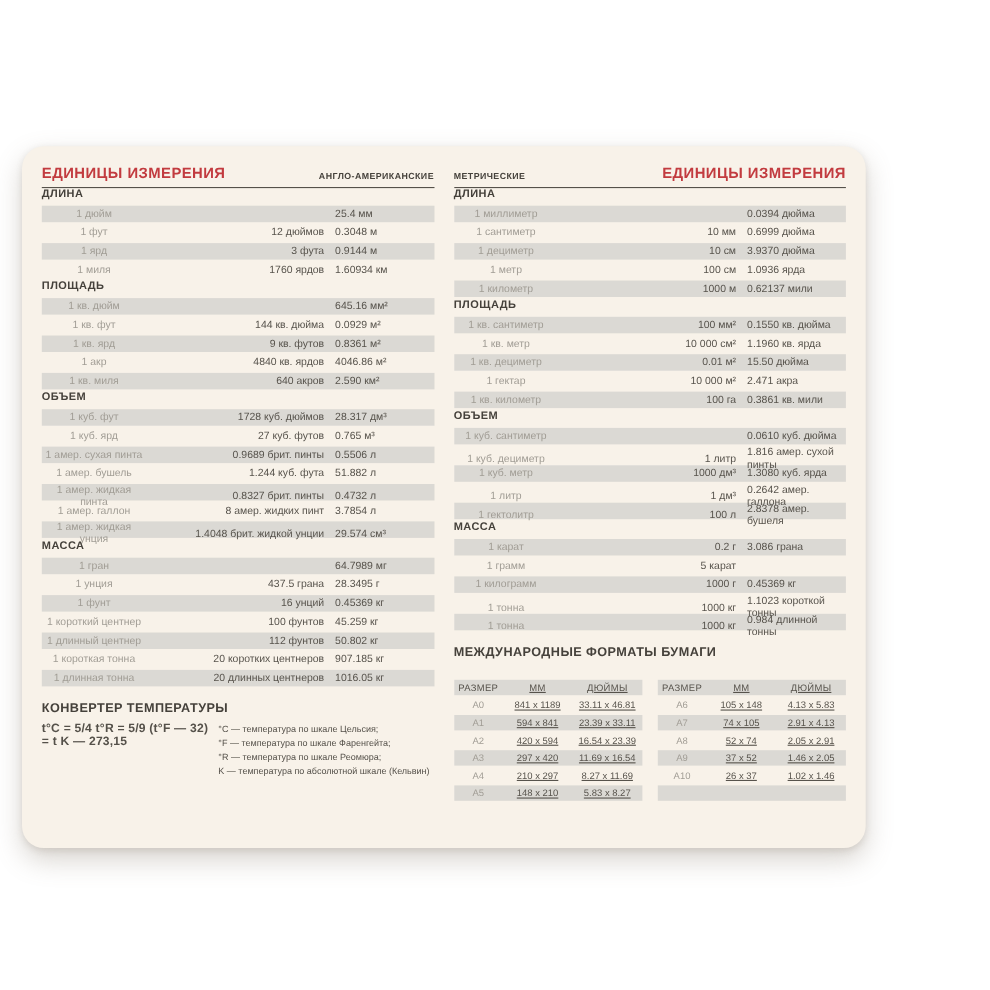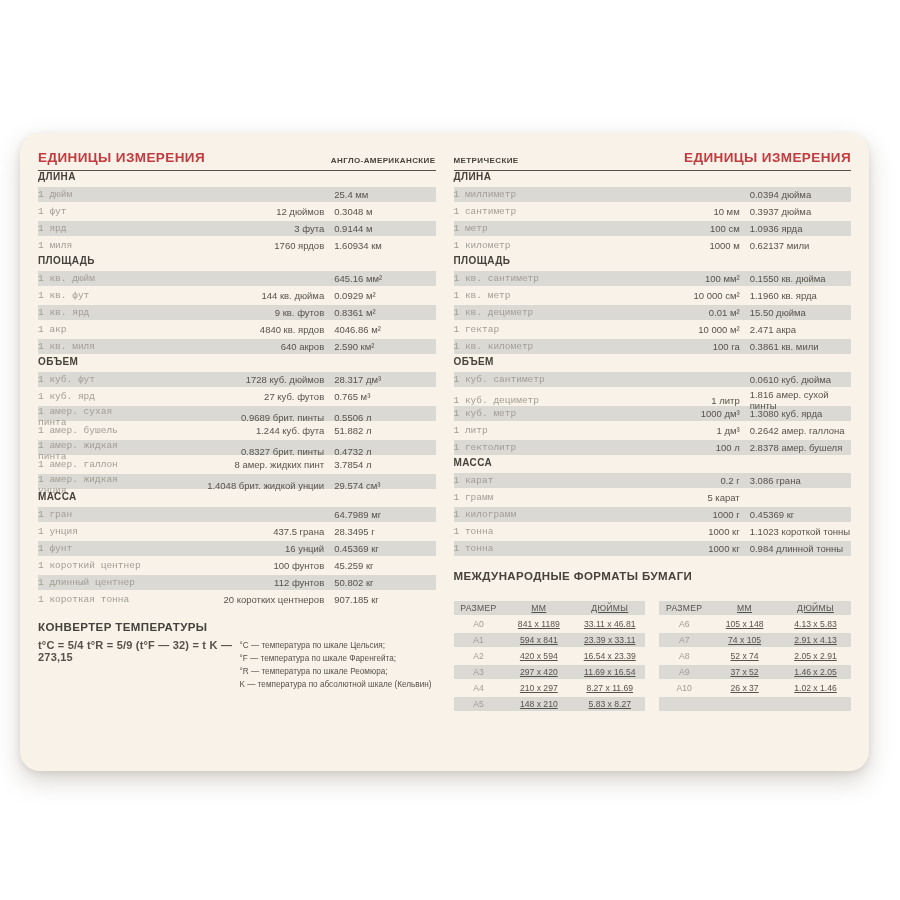--- a/index.html
+++ b/index.html
@@ -1,36 +1,36 @@
 <!DOCTYPE html>
 <html><head>
 <meta charset="utf-8">
 <style>
   * { box-sizing: border-box; margin: 0; padding: 0; }
   html, body { width: 900px; height: 900px; background: #ffffff; overflow: hidden;
     font-family: "Liberation Sans", sans-serif; }
   .card {
-    position: absolute; left: 20px; top: 133px; width: 849px; height: 638px;
+    position: absolute; left: 20px; top: 133px; width: 767px; height: 638px;
     background: #f8f2e9; border-radius: 20px;
     box-shadow: 0 10px 24px rgba(125,112,95,.30), 0 2px 6px rgba(125,112,95,.16);
     display: flex; padding: 12px 18px 10px 18px; gap: 18px;
   }
   .col { flex: 1 1 0; min-width: 0; display: flex; flex-direction: column; }
   .col-header { display: flex; justify-content: space-between; align-items: flex-end;
     height: 20px; }
   .red-title { color: #c23b3f; font-size: 13.5px; font-weight: bold; letter-spacing: .4px; }
   .small-label { color: #46423c; font-size: 8px; font-weight: bold; letter-spacing: .4px; }
   .rule { border-bottom: 1.6px solid #55514a; margin-top: 5px; }
   .section { margin-top: 0; }
   .section-heading { font-size: 10px; font-weight: bold; color: #45413b;
     letter-spacing: .4px; line-height: 12px; margin-bottom: 4px; }
   .tbl .row { display: grid; grid-template-columns: 30% 42% 28%;
     height: 15px; margin-bottom: 2px; align-items: center; font-size: 9.5px; }
   .tbl .row:nth-child(odd) { background: #dbd9d4; }
-  .tbl .cell:nth-child(1) { text-align: left; padding-right: 12px; color: #a19d95; font-family: Liberation Mono, monospace; }
+  .tbl .cell:nth-child(1) { text-align: center; padding-right: 12px; color: #a19d95; }
   .tbl .cell:nth-child(2) { text-align: right; color: #57534c; }
   .tbl .cell:nth-child(3) { text-align: left; padding-left: 10px; color: #57534c; }
   .temp-section { margin-top: 12px; }
   .temp-body { display: flex; margin-top: 6px; }
   .formula { flex: 1 1 auto; font-size: 11px; font-weight: bold; color: #55514a;
     letter-spacing: .2px; }
   .notes { width: 196px; flex: 0 0 auto; font-size: 8.2px; color: #55514a;
     line-height: 1.6; }
   .paper-tables { display: flex; gap: 14px; margin-top: 19px; }
   .ptbl { flex: 1 1 0; }
@@ -178,20 +178,25 @@
           <div class="row">
             <div class="cell">1 длинный центнер</div>
             <div class="cell">112 фунтов</div>
             <div class="cell">50.802 кг</div>
           </div>
           <div class="row">
             <div class="cell">1 короткая тонна</div>
             <div class="cell">20 коротких центнеров</div>
             <div class="cell">907.185 кг</div>
           </div>
+          <div class="row">
+            <div class="cell">1 длинная тонна</div>
+            <div class="cell">20 длинных центнеров</div>
+            <div class="cell">1016.05 кг</div>
+          </div>
         </div>
     </div>
 
     <div class="temp-section">
       <div class="section-heading red-title" style="font-size:11.5px;">КОНВЕРТЕР ТЕМПЕРАТУРЫ</div>
       <div class="temp-body">
         <div class="formula">t°C = 5/4 t°R = 5/9 (t°F — 32) = t K — 273,15</div>
         <div class="notes">
           <div>°C — температура по шкале Цельсия;</div>
           <div>°F — температура по шкале Фаренгейта;</div>
@@ -213,21 +218,26 @@
       <div class="section-heading">ДЛИНА</div>
       <div class="tbl">
           <div class="row">
             <div class="cell">1 миллиметр</div>
             <div class="cell"></div>
             <div class="cell">0.0394 дюйма</div>
           </div>
           <div class="row">
             <div class="cell">1 сантиметр</div>
             <div class="cell">10 мм</div>
-            <div class="cell">0.3937 дюйма</div>
+            <div class="cell">0.6999 дюйма</div>
+          </div>
+          <div class="row">
+            <div class="cell">1 дециметр</div>
+            <div class="cell">10 см</div>
+            <div class="cell">3.9370 дюйма</div>
           </div>
           <div class="row">
             <div class="cell">1 метр</div>
             <div class="cell">100 см</div>
             <div class="cell">1.0936 ярда</div>
           </div>
           <div class="row">
             <div class="cell">1 километр</div>
             <div class="cell">1000 м</div>
             <div class="cell">0.62137 мили</div>

